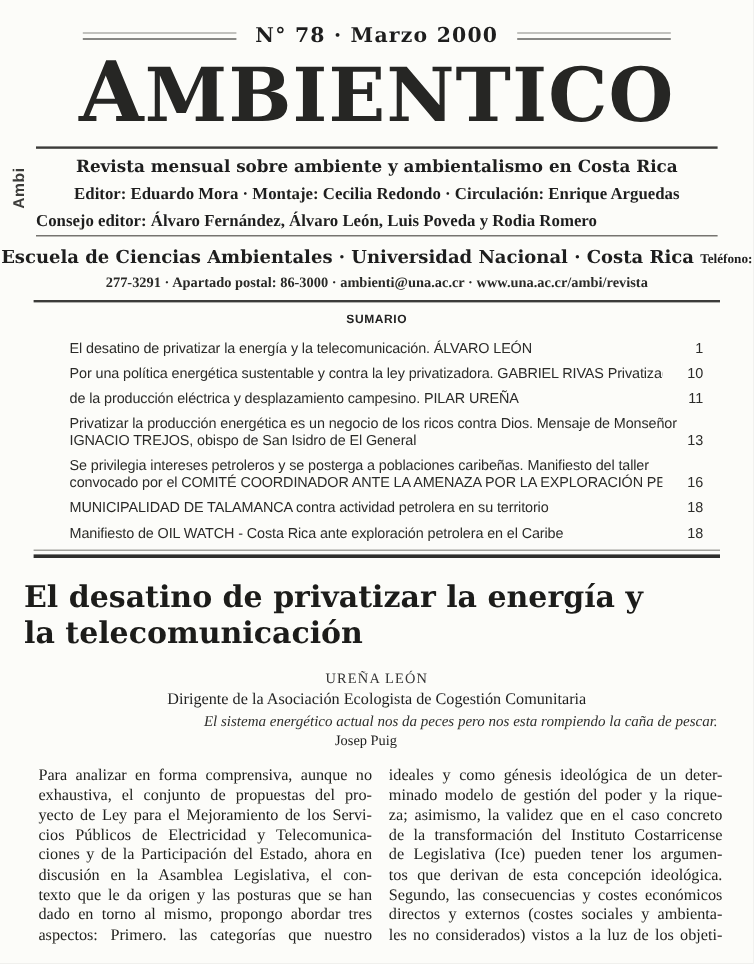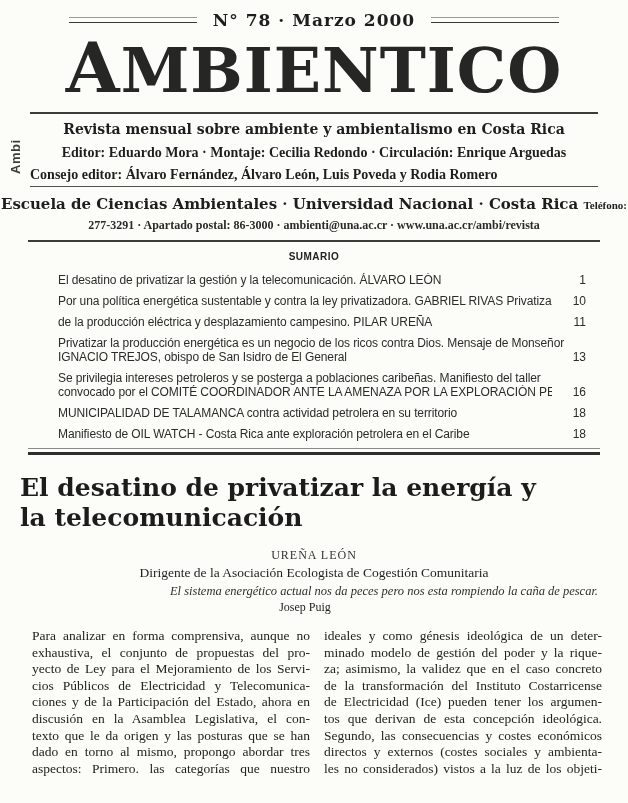--- a/index.html
+++ b/index.html
@@ -7,21 +7,21 @@
     position:relative;
     width:628px; height:803px;
     margin:0 auto;
     background:#fcfcf9;
     color:#1e1e1e;
     font-family:"Liberation Serif", serif;
     overflow:hidden;
   }
   
   .issue-row {
-    padding-top:10px;
+    padding-top:20px;
     display:flex; align-items:center; justify-content:center; gap:16px;
   }
   .issue-rule {
     width:128px; height:4px;
     border-top:1px solid #9a9a96;
     border-bottom:1px solid #3a3a38;
   }
   .issue-text {
     font-family:"DejaVu Serif", serif;
     font-weight:bold; font-size:17px; letter-spacing:1px;
@@ -159,21 +159,21 @@
 
   <div class="contact-line">277-3291 · Apartado postal: 86-3000 · ambienti@una.ac.cr · www.una.ac.cr/ambi/revista</div>
 
   <div class="rule-3"></div>
 
   <div class="sumario-title">SUMARIO</div>
 
   <div class="toc" id="toc-rows">
       <div class="toc-entry">
         <div class="toc-line">
-          <span class="toc-text">El desatino de privatizar la gestión y la telecomunicación. ÁLVARO LEÓN</span>
+          <span class="toc-text">El desatino de privatizar la energía y la telecomunicación. ÁLVARO LEÓN</span>
           <span class="toc-page">1</span>
         </div>
       </div>
       <div class="toc-entry">
         <div class="toc-line">
           <span class="toc-text">Por una política energética sustentable y contra la ley privatizadora. GABRIEL RIVAS Privatización</span>
           <span class="toc-page">10</span>
         </div>
       </div>
       <div class="toc-entry">
@@ -238,21 +238,21 @@
         <div class="body-line">discusión en la Asamblea Legislativa, el con-</div>
         <div class="body-line">texto que le da origen y las posturas que se han</div>
         <div class="body-line">dado en torno al mismo, propongo abordar tres</div>
         <div class="body-line">aspectos: Primero. las categorías que nuestro</div>
       </div>
     <div class="body-col" id="col-right">
         <div class="body-line">ideales y como génesis ideológica de un deter-</div>
         <div class="body-line">minado modelo de gestión del poder y la rique-</div>
         <div class="body-line">za; asimismo, la validez que en el caso concreto</div>
         <div class="body-line">de la transformación del Instituto Costarricense</div>
-        <div class="body-line">de Electricidad (Ice) pueden tener los argumen-</div>
+        <div class="body-line">de Legislativa (Ice) pueden tener los argumen-</div>
         <div class="body-line">tos que derivan de esta concepción ideológica.</div>
         <div class="body-line">Segundo, las consecuencias y costes económicos</div>
         <div class="body-line">directos y externos (costes sociales y ambienta-</div>
         <div class="body-line">les no considerados) vistos a la luz de los objeti-</div>
       </div>
   </div>
 
 </div>
 
 </body></html>

